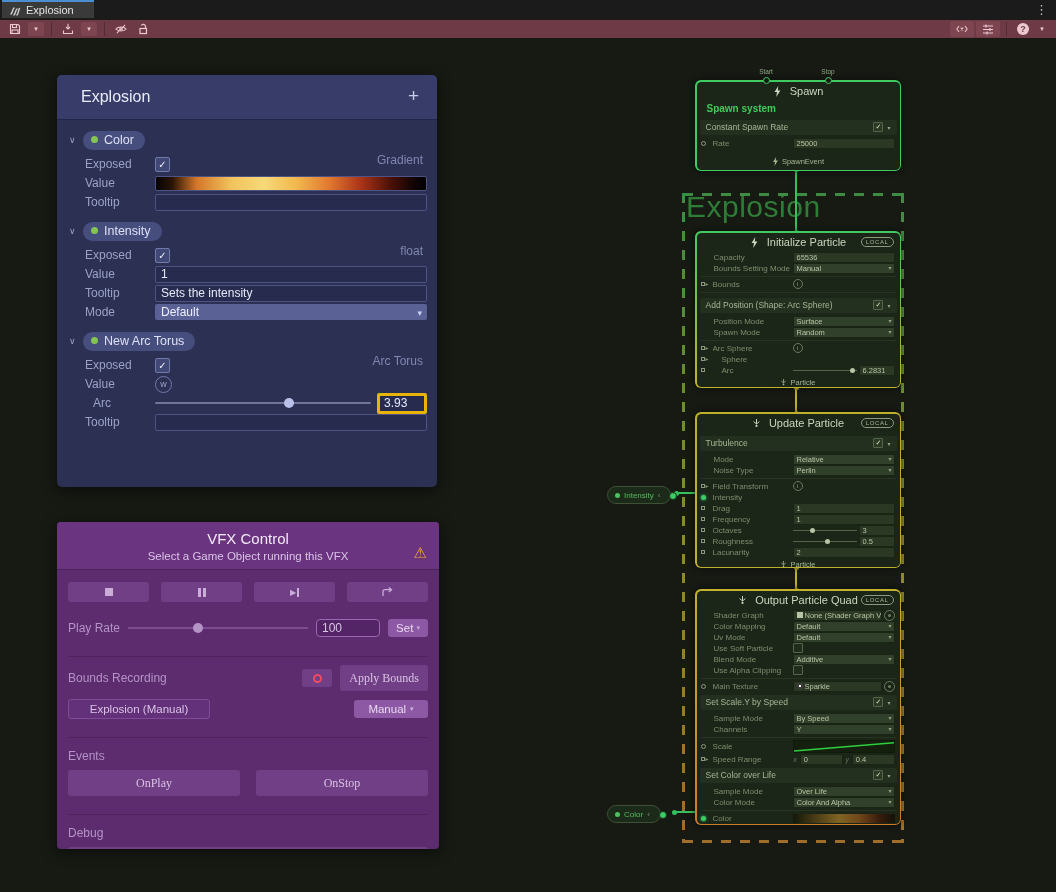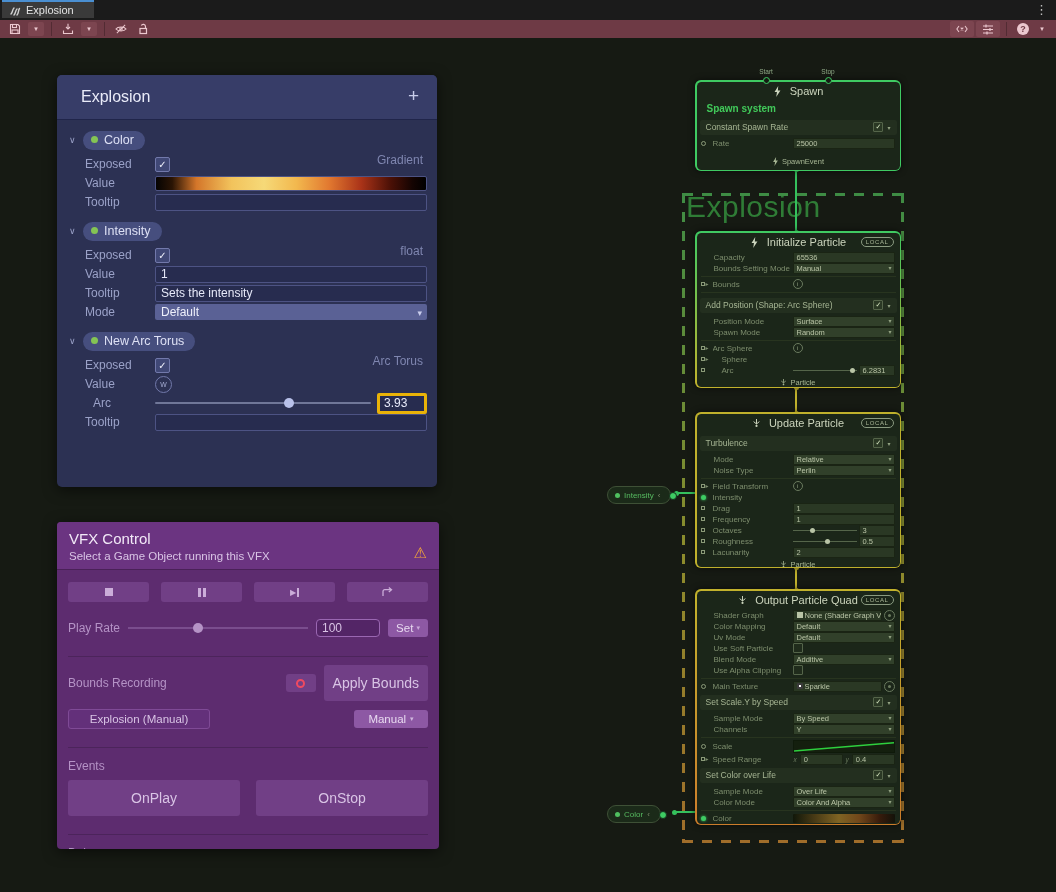--- a/index.html
+++ b/index.html
@@ -135,21 +135,21 @@
   .bb-arrow{color:#9ba2c8;font-size:9px;margin-right:4px;}
   .bb-slide{flex:1;height:16px;position:relative;margin-right:6px;}
   .bb-slide .track{position:absolute;left:0;right:0;top:7px;height:2px;background:#707798;border-radius:1px;}
   .bb-slide .handle{position:absolute;top:3px;width:10px;height:10px;border-radius:50%;background:#b9c1ea;}
   .bb-slideval{width:36px;flex:none;height:15px;background:#272c4f;border:3px solid #eab308;border-radius:2px;
                font-size:12px;line-height:15px;color:#e6e9f9;padding:0 4px;}
   
   .vfx-panel{position:absolute;left:57px;top:522px;width:382px;height:327px;background:#5d2c6f;
              border-radius:4px;z-index:20;box-shadow:0 3px 14px rgba(0,0,0,.55);box-sizing:border-box;overflow:hidden;}
   .vfx-header{height:48px;background:#6b3481;border-bottom:1px solid #4a2158;position:relative;
-              padding:8px 12px 0 12px;box-sizing:border-box;}
+              padding:8px 12px 0 12px;box-sizing:border-box;text-align:center;}
   .vfx-title{font-size:15px;color:#f2e9f7;}
   .vfx-sub{font-size:11.5px;color:#d9c4e5;margin-top:3px;}
   .vfx-warn{position:absolute;right:12px;top:22px;color:#f2a53a;font-size:15px;}
   .vfx-body{padding:0 11px;}
   .vfx-btnrow{display:flex;justify-content:space-between;margin-top:12px;}
   .vfx-btn{width:81px;height:20px;background:#713f86;border-radius:3px;display:flex;
            align-items:center;justify-content:center;color:#cbadd9;}
   .ic-stop{width:8px;height:8px;background:#cbadd9;}
   .ic-pause{display:flex;gap:2px;}
   .ic-pause i{display:block;width:3px;height:9px;background:#cbadd9;}
@@ -163,22 +163,22 @@
   .vfx-slide .handle{position:absolute;top:3px;width:10px;height:10px;border-radius:50%;background:#b593c6;}
   .vfx-field{width:52px;height:16px;background:#532566;border:1px solid #9a67b2;border-radius:4px;
              font-size:12px;line-height:16px;color:#d9c4e5;padding:0 5px;}
   .vfx-set{width:40px;height:18px;background:#8d58a4;border-radius:3px;font-size:11.5px;color:#e8d9f0;
            display:flex;align-items:center;justify-content:center;gap:3px;}
   .vfx-set i{font-style:normal;font-size:7px;color:#c9a9d8;}
   .vfx-sec{border-top:1px solid rgba(0,0,0,.18);margin-top:18px;padding-top:8px;}
   .vfx-secrow{display:flex;align-items:center;gap:8px;}
   .vfx-rec{width:30px;height:18px;background:#713f86;border-radius:3px;display:flex;align-items:center;justify-content:center;}
   .vfx-rec i{display:block;width:9px;height:9px;border:2px solid #ef4a60;border-radius:50%;box-sizing:border-box;}
-  .vfx-btn2{height:36px;background:#713f86;border-radius:3px;font-size:14px;color:#d9c4e5;
-            display:flex;align-items:center;justify-content:center;padding:0 9px;}
+  .vfx-btn2{height:26px;background:#713f86;border-radius:3px;font-size:12px;color:#d9c4e5;
+            display:flex;align-items:center;justify-content:center;padding:0 9px;font-family:Liberation Serif, serif;}
   .vfx-target{width:140px;height:18px;margin-top:8px;background:#63307a;border:1px solid #7f4a96;border-radius:3px;
               font-size:11.5px;color:#d9c4e5;display:flex;align-items:center;justify-content:center;}
   .vfx-manual{width:74px;height:18px;background:#8d58a4;border-radius:3px;font-size:11.5px;color:#e8d9f0;
               display:flex;align-items:center;justify-content:center;gap:4px;}
   .vfx-manual i{font-style:normal;font-size:7px;color:#d0b6de;}
   .vfx-evrow{display:flex;gap:16px;margin-top:6px;}
   .vfx-evrow .vfx-btn2{flex:1;}
   .vfx-debugbtn{margin-top:6px;height:20px;background:#713f86;border-radius:3px;font-size:11.5px;color:#d9c4e5;
                 display:flex;align-items:center;justify-content:center;}
 </style>

